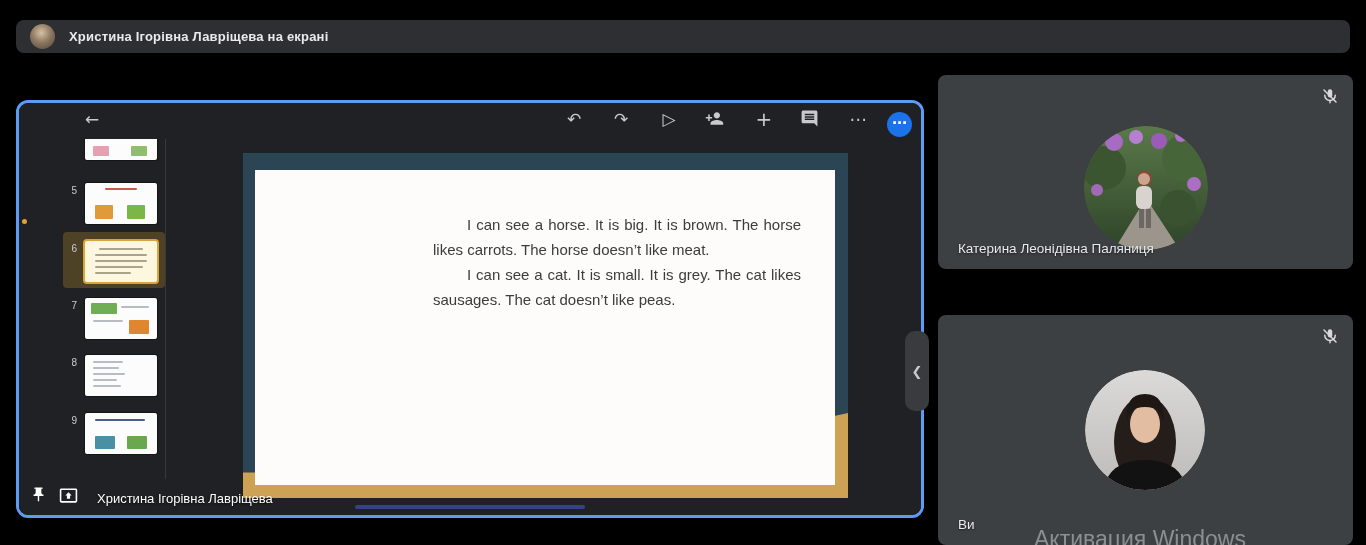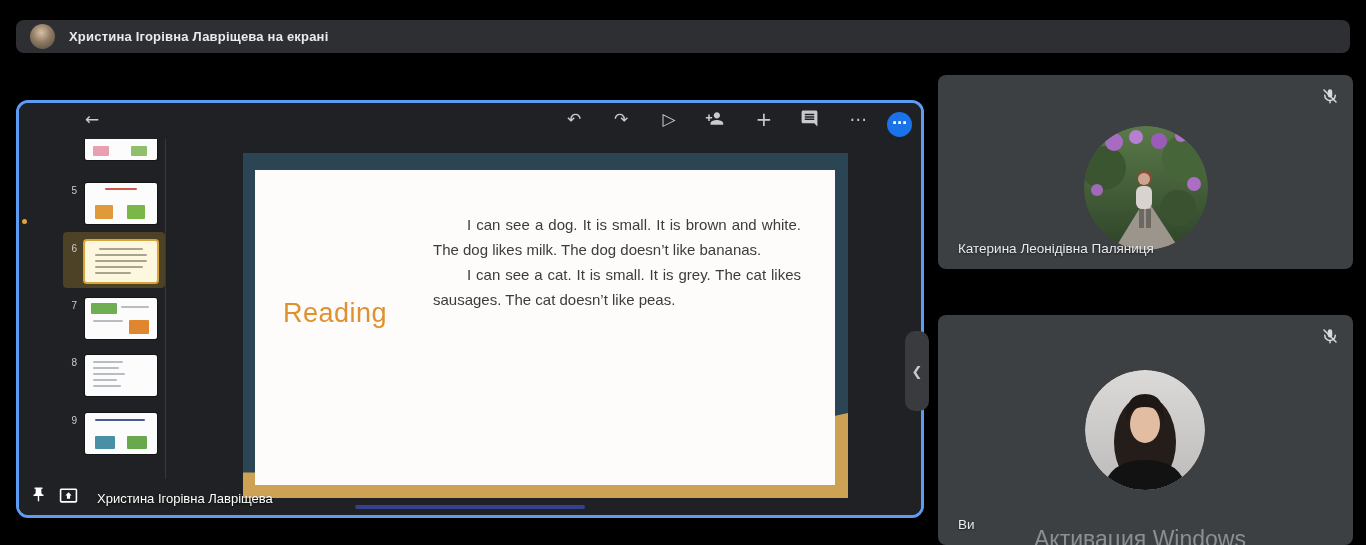--- a/index.html
+++ b/index.html
@@ -147,23 +147,22 @@
         <div class="thumb" style="top:274px;">
           <div class="t-line" style="left:10px;top:6px;width:50px;background:#4a5a8c;"></div>
           <div class="t-block" style="left:10px;bottom:5px;width:20px;height:13px;background:#4a90a4;"></div>
           <div class="t-block" style="right:10px;bottom:5px;width:20px;height:13px;background:#6aa84f;"></div>
         </div>
       </div>
 
       <div class="slide">
         <div class="slide-tan"></div>
         <div class="slide-panel">
-          <div class="reading">Reading</div>
           <div class="slide-text">
-            <p>I can see a dog. It is small. It is brown and white. The dog likes milk. The dog doesn’t like bananas.</p>
+            <p>I can see a horse. It is big. It is brown. The horse likes carrots. The horse doesn’t like meat.</p>
             <p>I can see a cat. It is small. It is grey. The cat likes sausages. The cat doesn’t like peas.</p>
           </div>
         </div>
       </div>
 
       <svg class="pin-ic" viewBox="0 0 24 24">
         <path fill="#ffffff" d="M16 9V4h1c.55 0 1-.45 1-1s-.45-1-1-1H7c-.55 0-1 .45-1 1s.45 1 1 1h1v5c0 1.66-1.34 3-3 3v2h5.97v7l1 1 1-1v-7H19v-2c-1.66 0-3-1.34-3-3z"></path>
       </svg>
       <svg class="present-ic" viewBox="0 0 24 24">
         <path fill="#ffffff" d="M21 3H3c-1.11 0-2 .89-2 2v14c0 1.11.89 2 2 2h18c1.11 0 2-.89 2-2V5c0-1.11-.89-2-2-2zm0 16.02H3V4.98h18v14.04zM10 12H8l4-4 4 4h-2v4h-4v-4z"></path>

